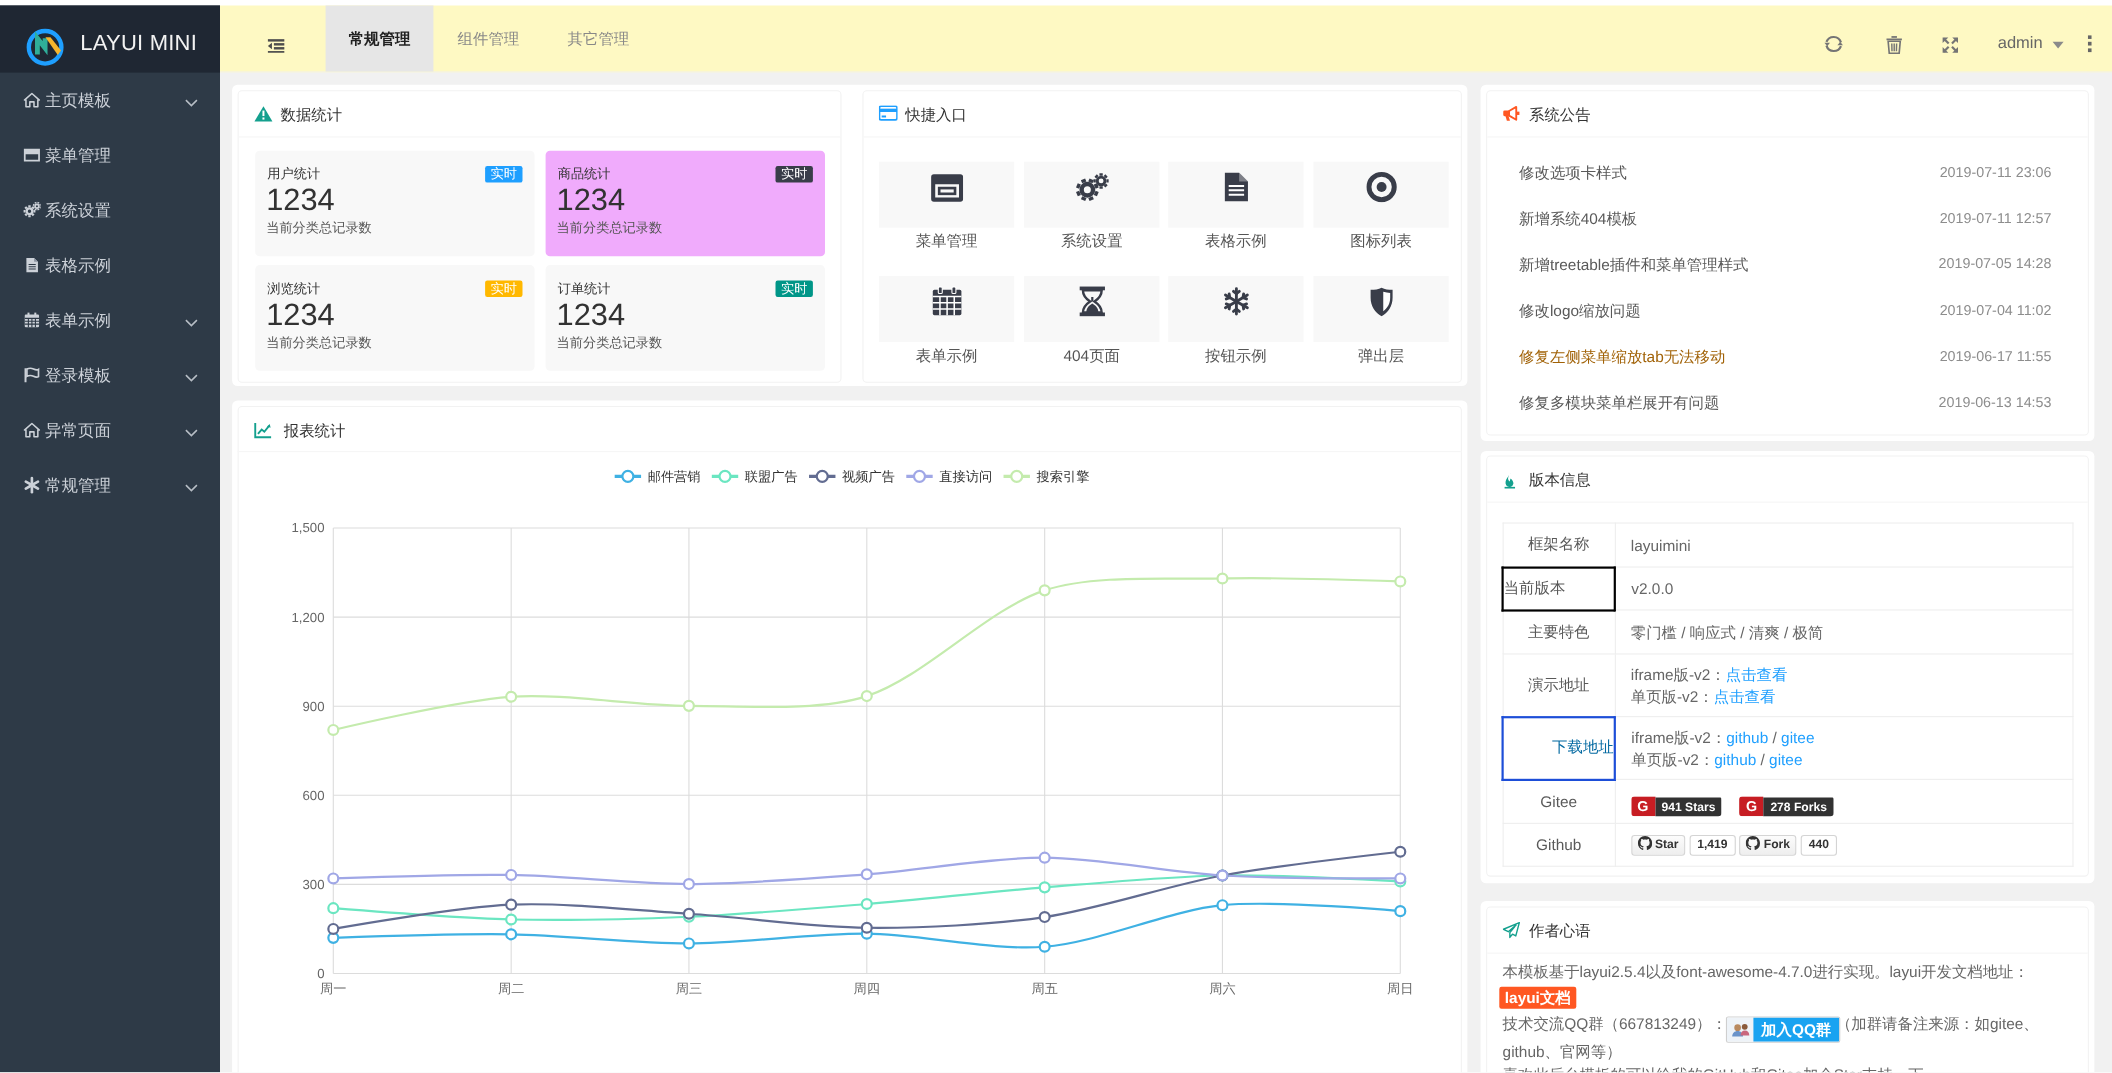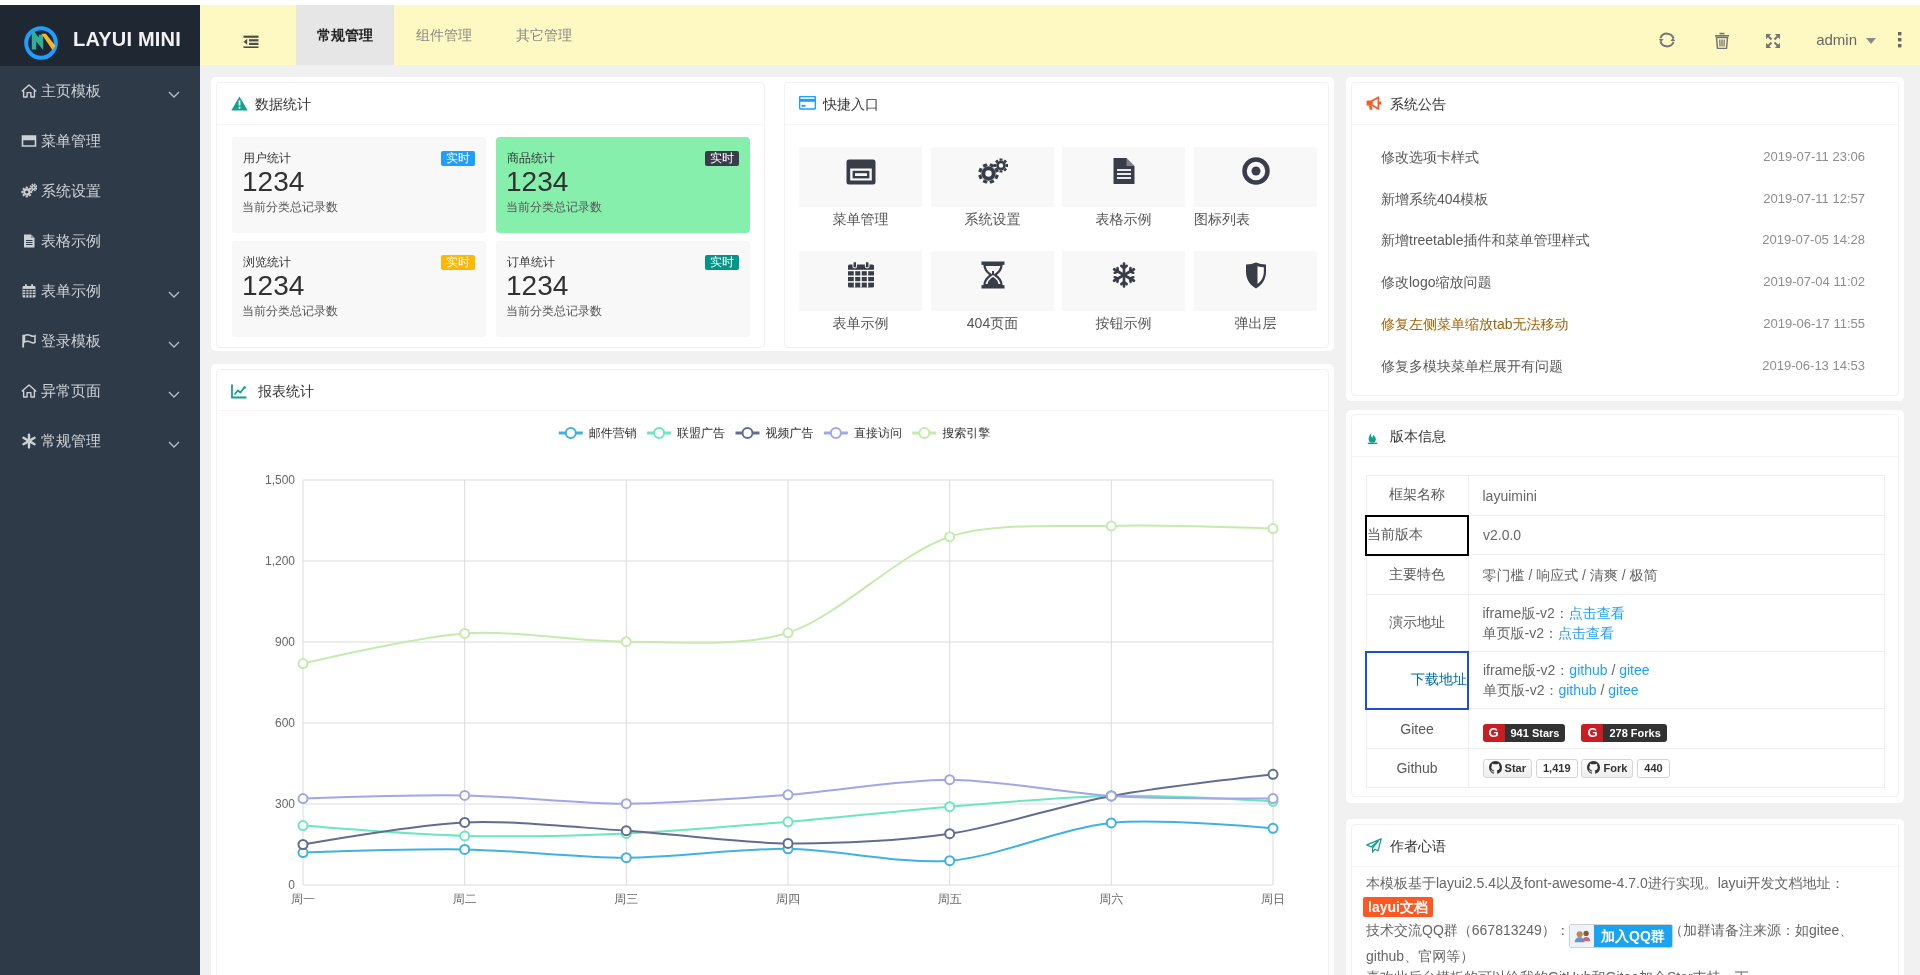--- a/index.html
+++ b/index.html
@@ -66,21 +66,21 @@
         </svg></span>
 </div>
 
 <div style="position:absolute;left:0;top:5px;width:200px;height:970px;background:#2e3a47">
 <div style="height:61px;background:#1f2733;position:relative">
 <span style="position:absolute;left:21px;top:18px"><svg width="40" height="40" viewBox="0 0 40 40" style="">
             <circle cx="20" cy="20" r="14.8" fill="none" stroke="#1E9FFF" stroke-width="4"></circle>
             <path d="M13 26.5 V11.8 L20 20.8 V11.8" fill="none" stroke="#2fae99" stroke-width="4.4"></path>
             <path d="M20.3 10.8 l4.6 0 9.6 12.1 -3 4.2Z" fill="#f7b52c"></path>
           </svg></span>
-<span style="position:absolute;left:73px;top:23px;font-size:20px;font-weight:bold;color:#f2f2f2;letter-spacing:0.2px">LAYUI MINI</span>
+<span style="position:absolute;left:73px;top:23px;font-size:20px;font-weight:normal;color:#f2f2f2;letter-spacing:0.2px">LAYUI MINI</span>
 </div>
 <div style="position:relative;height:50px">
   <span style="position:absolute;left:21px;top:17px;color:#ccd1d8"><svg width="16" height="16" viewBox="0 0 16 16" style="">
             <g fill="#ccd1d8" color="#ccd1d8">
               <path d="M8 2 L14.8 8 13.4 8 13.4 14 9.9 14 9.9 9.6 6.1 9.6 6.1 14 2.6 14 2.6 8 1.2 8Z" fill="none" stroke="currentColor" stroke-width="1.4" stroke-linejoin="round"></path>
             </g>
           </svg></span>
   <span style="position:absolute;left:41px;top:16px;font-size:15px;color:#ccd1d8">主页模板</span>
   <span style="position:absolute;right:20px;top:19px;color:#b7bdc5"><svg width="12" height="9" viewBox="0 0 12 9" style="">
             <polyline points="1,2 6,7 11,2" fill="none" stroke="currentColor" stroke-width="1.4"></polyline>
@@ -209,21 +209,21 @@
             <rect x="7.6" y="10.8" width="1.8" height="1.9" fill="#fff"></rect>
           </svg></span>
         <span style="position:absolute;left:38px;top:13px;font-size:14px;color:#333">数据统计</span>
       </div>
 <div style="position:absolute;left:15px;top:54px;width:254px;height:96px;background:#f8f8f8;border-radius:4px">
 <div style="position:absolute;left:11px;top:13px;font-size:12px;color:#323232">用户统计</div>
 <div style="position:absolute;right:11px;top:14px;background:#1E9FFF;color:#fff;font-size:12px;line-height:15px;padding:0 5px;border-radius:2px">实时</div>
 <div style="position:absolute;left:10px;top:29px;font-size:28px;color:#323232">1234</div>
 <div style="position:absolute;left:10px;top:62px;font-size:12px;color:#555">当前分类总记录数</div>
 </div>
-<div style="position:absolute;left:279px;top:54px;width:254px;height:96px;background:#86efac;border-radius:4px">
+<div style="position:absolute;left:279px;top:54px;width:254px;height:96px;background:#f0abfc;border-radius:4px">
 <div style="position:absolute;left:11px;top:13px;font-size:12px;color:#323232">商品统计</div>
 <div style="position:absolute;right:11px;top:14px;background:#393D49;color:#fff;font-size:12px;line-height:15px;padding:0 5px;border-radius:2px">实时</div>
 <div style="position:absolute;left:10px;top:29px;font-size:28px;color:#323232">1234</div>
 <div style="position:absolute;left:10px;top:62px;font-size:12px;color:#555">当前分类总记录数</div>
 </div>
 <div style="position:absolute;left:15px;top:158px;width:254px;height:96px;background:#f8f8f8;border-radius:4px">
 <div style="position:absolute;left:11px;top:13px;font-size:12px;color:#323232">浏览统计</div>
 <div style="position:absolute;right:11px;top:14px;background:#FFB800;color:#fff;font-size:12px;line-height:15px;padding:0 5px;border-radius:2px">实时</div>
 <div style="position:absolute;left:10px;top:29px;font-size:28px;color:#323232">1234</div>
 <div style="position:absolute;left:10px;top:62px;font-size:12px;color:#555">当前分类总记录数</div>
@@ -278,21 +278,21 @@
             <line x1="5" y1="13" x2="19" y2="13"></line>
             <line x1="5" y1="17" x2="19" y2="17"></line>
             <line x1="5" y1="21" x2="19" y2="21"></line>
           </g>
         </svg></div>
 <div style="position:absolute;left:277px;top:128px;width:123px;text-align:center;font-size:14px;color:#555">表格示例</div>
 <div style="position:absolute;left:409px;top:64px;width:123px;height:60px;background:#f8f8f8;text-align:center;line-height:66px"><svg width="28" height="28" viewBox="0 0 28 28" style="">
           <circle cx="14" cy="14" r="11.5" fill="none" stroke="#393D49" stroke-width="4.5"></circle>
           <circle cx="14" cy="14" r="4.5" fill="#393D49"></circle>
         </svg></div>
-<div style="position:absolute;left:409px;top:128px;width:123px;font-size:14px;color:#555">图标列表</div>
+<div style="position:absolute;left:409px;top:128px;width:123px;text-align:center;font-size:14px;color:#555">图标列表</div>
 <div style="position:absolute;left:14px;top:168px;width:123px;height:60px;background:#f8f8f8;text-align:center;line-height:66px"><svg width="28" height="28" viewBox="0 0 28 28" style="">
           <rect x="1" y="3.5" width="26" height="23" rx="1.5" fill="#393D49"></rect>
           <rect x="6" y="0.8" width="3.6" height="6" rx="1" fill="#393D49" stroke="#fff" stroke-width="1"></rect>
           <rect x="18.4" y="0.8" width="3.6" height="6" rx="1" fill="#393D49" stroke="#fff" stroke-width="1"></rect>
           <g stroke="#fff" stroke-width="1.4">
             <line x1="1" y1="9.5" x2="27" y2="9.5"></line>
             <line x1="7.5" y1="9.5" x2="7.5" y2="26.5"></line>
             <line x1="14" y1="9.5" x2="14" y2="26.5"></line>
             <line x1="20.5" y1="9.5" x2="20.5" y2="26.5"></line>
             <line x1="1" y1="15.2" x2="27" y2="15.2"></line>

